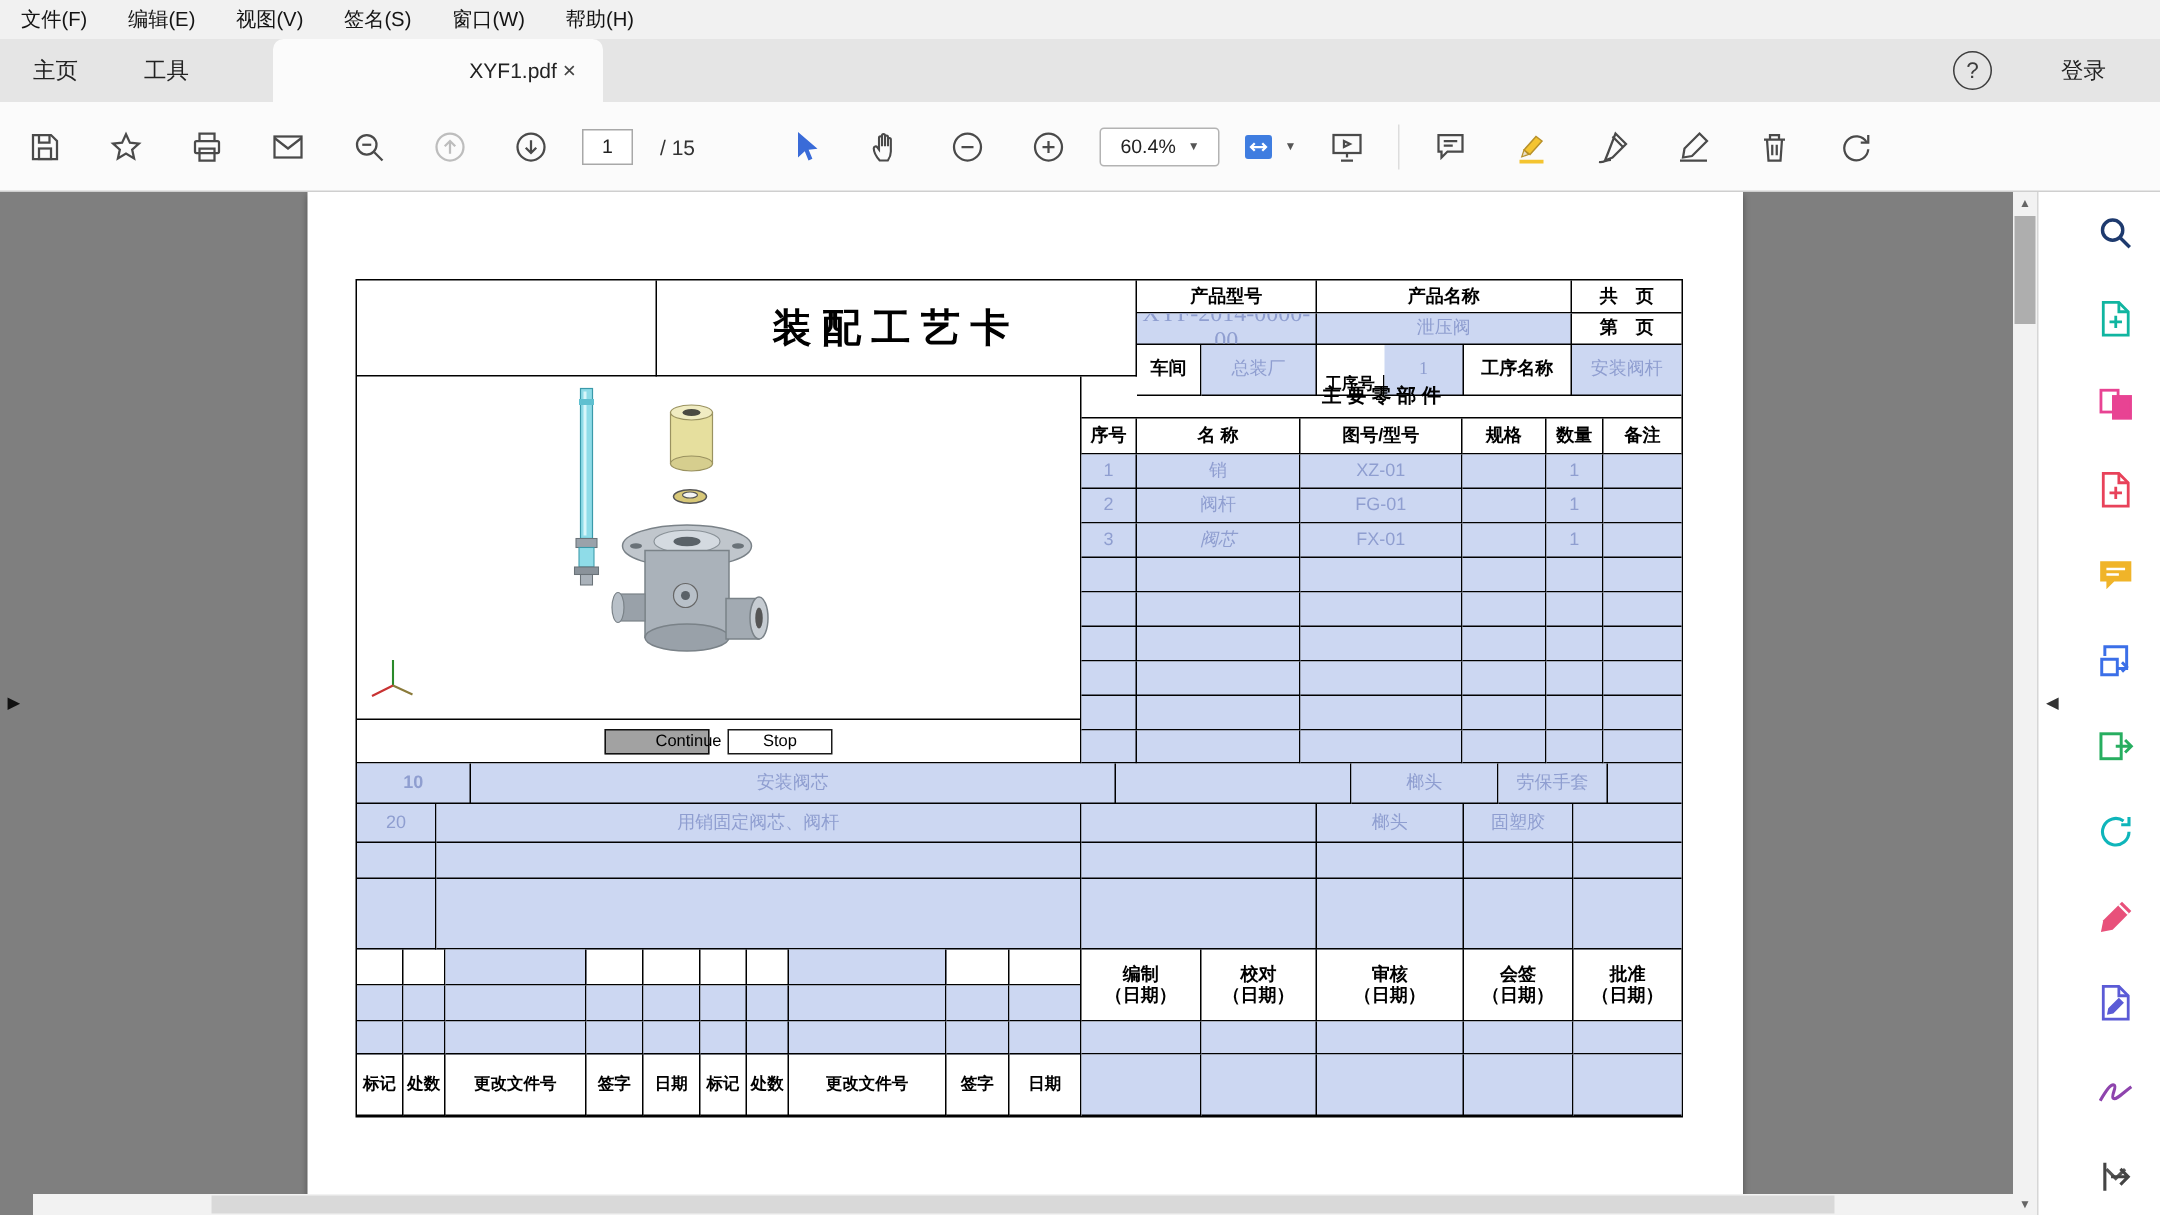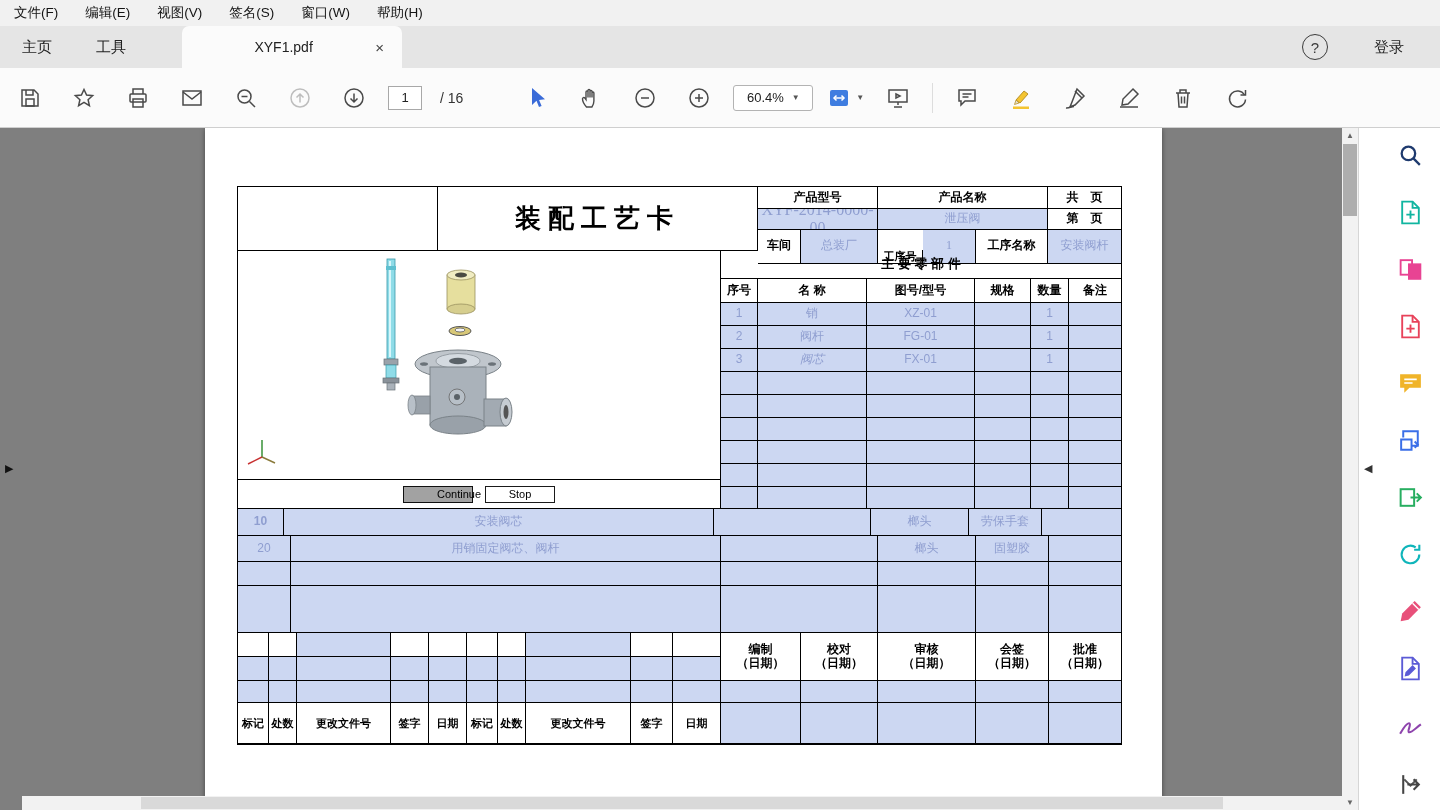--- a/index.html
+++ b/index.html
@@ -8,21 +8,21 @@
   .app { position:relative; width:1440px; height:810px; background:#fff; overflow:hidden; }
 
   
   .menubar { height:26px; background:#f1f1f1; display:flex; align-items:center; padding-left:8px; gap:15px; font-size:13.5px; color:#141414; }
   .menu-item { padding:2px 6px; cursor:default; }
 
   
   .tabbar { height:42px; background:#e5e5e5; display:flex; align-items:stretch; position:relative; }
   .ftab { display:flex; align-items:center; padding:0 22px; font-size:15px; color:#222; }
   .doc-tab { margin-left:34px; width:220px; background:#fbfbfb; border-radius:7px 7px 0 0; display:flex; align-items:center; padding:0 14px; font-size:14px; color:#222; }
-  .doc-tab .lbl { flex:1; text-align:center; }
+  .doc-tab .lbl { flex:1; text-align:right; }
   .tab-close { font-size:15px; color:#444; padding:0 4px; }
   .tabbar-right { position:absolute; right:0; top:0; height:100%; display:flex; align-items:center; gap:46px; padding-right:36px; }
   .help-circle { width:26px; height:26px; border:1.6px solid #3c3c3c; border-radius:50%; display:flex; align-items:center; justify-content:center; font-size:15px; color:#3c3c3c; }
   .login { font-size:15px; color:#222; }
 
   
   .toolbar { height:60px; background:#fbfbfb; border-bottom:1px solid #cfcfcf; display:flex; align-items:center; padding:0 10px; gap:14px; }
   .tbtn { width:40px; height:40px; display:flex; align-items:center; justify-content:center; border-radius:4px; flex:none; }
   .tbtn svg { width:24px; height:24px; }
   .page-input { width:34px; height:24px; border:1px solid #a8a8a8; background:#fff; text-align:center; font-size:13px; color:#222; font-family:inherit; }
@@ -147,21 +147,21 @@
       </div>
     <div class="tbtn">
         <svg viewBox="0 0 24 24">
           <g fill="none" stroke="#4a4a4a" stroke-width="1.5">
             <circle cx="12" cy="12" r="9"></circle>
             <path d="M12 7.5v8M8.5 12.5L12 16l3.5-3.5"></path>
           </g>
         </svg>
       </div>
     <input class="page-input" value="1" style="">
-    <span class="page-total">/ 16</span>
+    <span class="page-total">/ 15</span>
     <div class="gapS"></div>
     <div class="tbtn">
         <svg viewBox="0 0 24 24">
           <path d="M7 2L7 19l4.5-4.2L14 21l2.6-1.1-2.5-6 5.9-.7z" fill="#3a6bd8"></path>
         </svg>
       </div>
     <div class="tbtn">
         <svg viewBox="0 0 24 24">
           <path d="M7.5 21c-2.5-2.8-4-5.8-4-8.2 0-1.3 1.6-1.7 2.4-.6l1.1 1.5V6c0-1.5 2-1.5 2 0v5.5-7c0-1.5 2-1.5 2 0v7-6c0-1.5 2-1.5 2 0v6-4.5c0-1.4 1.9-1.4 1.9 0V15c0 2.5-.9 4.4-2 6z" fill="none" stroke="#4a4a4a" stroke-width="1.4"></path>
         </svg>
@@ -431,21 +431,21 @@
                   <div class="c lav" style="width:108px;"></div>
                   <div class="c lav" style="width:56px;"></div>
                   <div class="c lav" style="width:38px;"></div>
                   <div class="c lav" style="flex:1;"></div>
                 </div>
             </div>
           </div>
 
           <div class="col" style="height:124px; flex:none;">
             <div class="r" style="height:27px; flex:none;">
-              <div class="c lav" style="width:46px;font-weight:bold;">10</div>
+              <div class="c lav" style="width:76px;font-weight:bold;">10</div>
               <div class="c lav" style="width:430px;">安装阀芯</div>
               <div class="c lav" style="width:157px;"></div>
               <div class="c lav" style="width:98px;">榔头</div>
               <div class="c lav" style="width:73px;">劳保手套</div>
               <div class="c lav" style="flex:1;"></div>
             </div>
             <div class="r" style="height:26px; flex:none;">
               <div class="c lav" style="width:53px;">20</div>
               <div class="c lav" style="width:430px;">用销固定阀芯、阀杆</div>
               <div class="c lav" style="width:157px;"></div>

